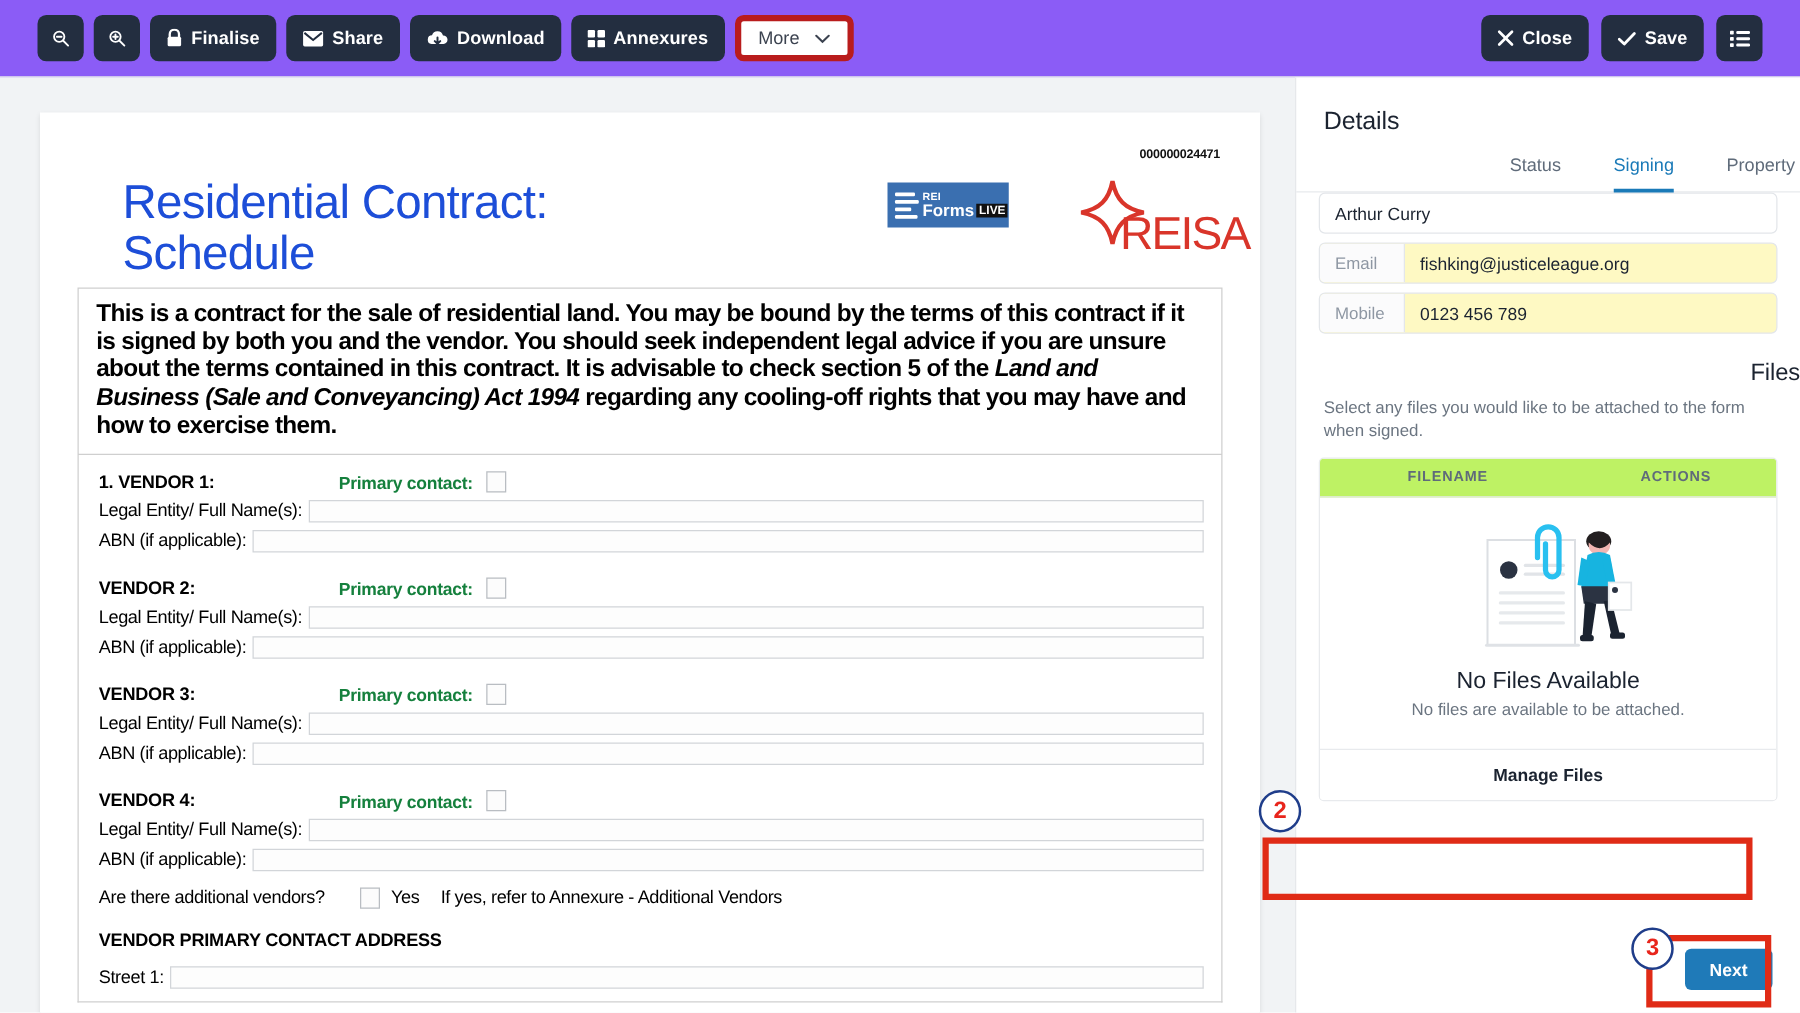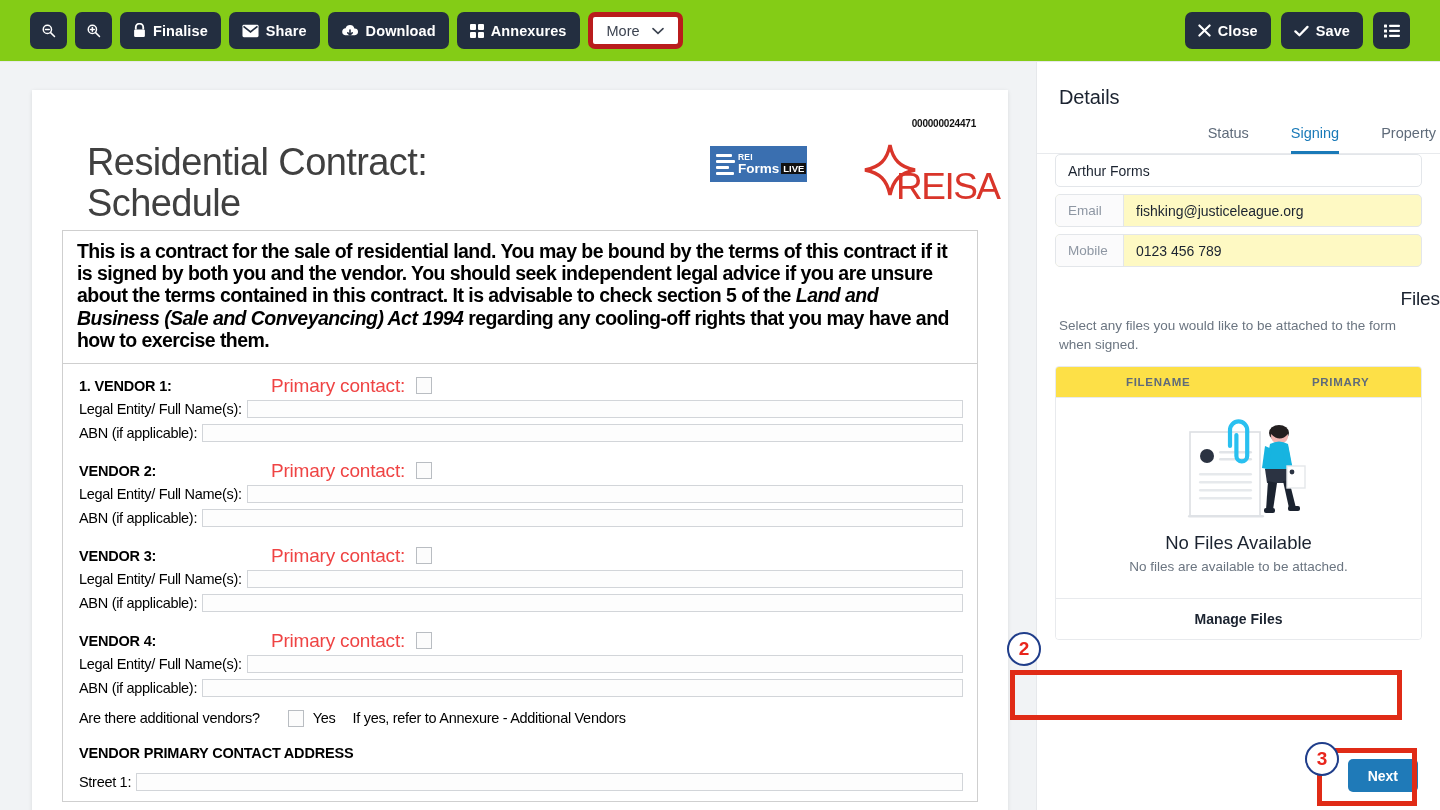--- a/index.html
+++ b/index.html
@@ -7,21 +7,21 @@
     width: 1440px; height: 810px;
     overflow: hidden;
     background: #ffffff;
     font-family: "Liberation Sans", sans-serif;
   }
 
   
   .toolbar {
     position: absolute; top: 0; left: 0;
     width: 1440px; height: 62px;
-    background: #84cc16;
+    background: #8b5cf6;
     border-bottom: 1px solid #e6e8eb;
     display: flex; align-items: center;
     padding: 0 30px;
   }
   .tb-left { display: flex; align-items: center; gap: 8px; }
   .tb-right { margin-left: auto; display: flex; align-items: center; gap: 10px; }
 
   .btn-dark {
     background: #232e40; color: #ffffff;
     border: none; border-radius: 7px;
@@ -62,24 +62,24 @@
   .paper {
     position: absolute; top: 28px; left: 32px;
     width: 976px; height: 760px;
     background: #ffffff;
     box-shadow: 0 1px 4px rgba(0,0,0,.10);
   }
   .paper-inner { padding: 30px 30px 0 30px; }
 
   .doc-head { position: relative; height: 110px; }
   .doc-title {
-    position: absolute; left: 25px; top: 22px;
+    position: absolute; left: 36px; top: 22px;
     font-family: "Liberation Sans", sans-serif;
     font-size: 38px; font-weight: 400; line-height: 1.08;
-    color: #404040; letter-spacing: -.6px;
+    color: #1d4ed8; letter-spacing: -.6px;
     width: 460px;
   }
   .docnum {
     position: absolute; right: 2px; top: -2px;
     font-size: 10px; font-weight: 700; color: #111;
     letter-spacing: -.2px;
   }
   .reiforms {
     position: absolute; left: 648px; top: 26px;
     width: 97px; height: 36px; background: #3a6fb0;
@@ -114,21 +114,21 @@
   }
   .notice p {
     font-size: 19.5px; font-weight: 700; color: #000;
     letter-spacing: -.55px; line-height: 1.14;
   }
   .notice em { font-style: italic; }
 
   .fields { border: 1px solid #cfcfcf; border-top: none; padding: 10px 14px 6px 16px; }
   .vrow { display: flex; align-items: center; height: 23px; margin-bottom: 1px; }
   .v-head { font-size: 14.5px; font-weight: 700; color: #000; width: 192px; letter-spacing:-.2px;}
-  .v-pc { font-size: 19px; font-weight: 400; color: #ef4444; letter-spacing:-.2px;}
+  .v-pc { font-size: 14px; font-weight: 700; color: #15803d; letter-spacing:-.2px;}
   .chk {
     width: 16px; height: 17px; border: 1px solid #b9bdc2;
     background: #fcfcfc; margin-left: 11px; display:inline-block;
   }
   .frow { display: flex; align-items: center; height: 22px; margin-bottom: 2px; }
   .f-lbl { font-size: 14.5px; color: #000; white-space: nowrap; letter-spacing:-.3px;}
   .f-in {
     flex: 1; height: 18px; background: #fdfdfd;
     border: 1px solid #d2d5d9; margin-left: 5px;
   }
@@ -182,21 +182,21 @@
   .files-h { font-size: 19px; font-weight: 400; color: #1b2330; padding: 14px 0 0 22px; letter-spacing:-.1px;text-align:right;}
   .files-sub {
     font-size: 13.5px; color: #6b7581; line-height: 1.42;
     padding: 6px 18px 0 22px;
   }
   .files-card {
     margin: 12px 18px 0 18px; border: 1px solid #e8eaed; border-radius: 4px;
     background: #fff; overflow: hidden;
   }
   .files-thead {
-    height: 31px; background: #fde047; border-bottom: 1px solid #e8eaed;
+    height: 31px; background: #bef264; border-bottom: 1px solid #e8eaed;
     display: flex; align-items: center;
     font-size: 11.5px; font-weight: 700; color: #5f6b7a; letter-spacing: .7px;
   }
   .files-thead .c1 { width: 56%; text-align: center; }
   .files-thead .c2 { width: 44%; text-align: center; }
   .empty { padding: 18px 0 20px 0; text-align: center; }
   .empty h5 { font-size: 18.5px; font-weight: 400; color: #1b2330; margin-top: 4px; }
   .empty p { font-size: 13.5px; color: #6b7581; line-height: 1.5; margin-top: 3px; }
   .manage {
     border-top: 1px solid #e8eaed; height: 41px;
@@ -461,40 +461,40 @@
     <div class="panel-title">Details</div>
 
     <div class="tabs">
       <div class="tab">Status</div>
       <div class="tab active">Signing</div>
       <div class="tab">Property</div>
     </div>
 
 
     <div class="panel-body">
-      <div class="inp-plain">Arthur Forms</div>
+      <div class="inp-plain">Arthur Curry</div>
 
       <div class="inp-grp">
         <div class="pre">Email</div>
         <div class="val">fishking@justiceleague.org</div>
       </div>
 
       <div class="inp-grp">
         <div class="pre">Mobile</div>
         <div class="val">0123 456 789</div>
       </div>
     </div>
 
     <div class="files-h">Files</div>
     <div class="files-sub">Select any files you would like to be attached to the form when signed.</div>
 
     <div class="files-card">
       <div class="files-thead">
         <div class="c1">FILENAME</div>
-        <div class="c2">PRIMARY</div>
+        <div class="c2">ACTIONS</div>
       </div>
 
       <div class="empty">
         <span>
           <svg width="145" height="108" viewBox="0 0 145 108">
             <rect x="24" y="16" width="70" height="84" fill="#ffffff" stroke="#dcdfe3" stroke-width="1.6"></rect>
             <circle cx="41" cy="40" r="7" fill="#2b3342"></circle>
             <rect x="53" y="35" width="33" height="2.6" rx="1.3" fill="#e1e4e8"></rect>
             <rect x="53" y="42" width="33" height="2.6" rx="1.3" fill="#e1e4e8"></rect>
             <rect x="33" y="57" width="53" height="2.6" rx="1.3" fill="#e6e9ec"></rect>

